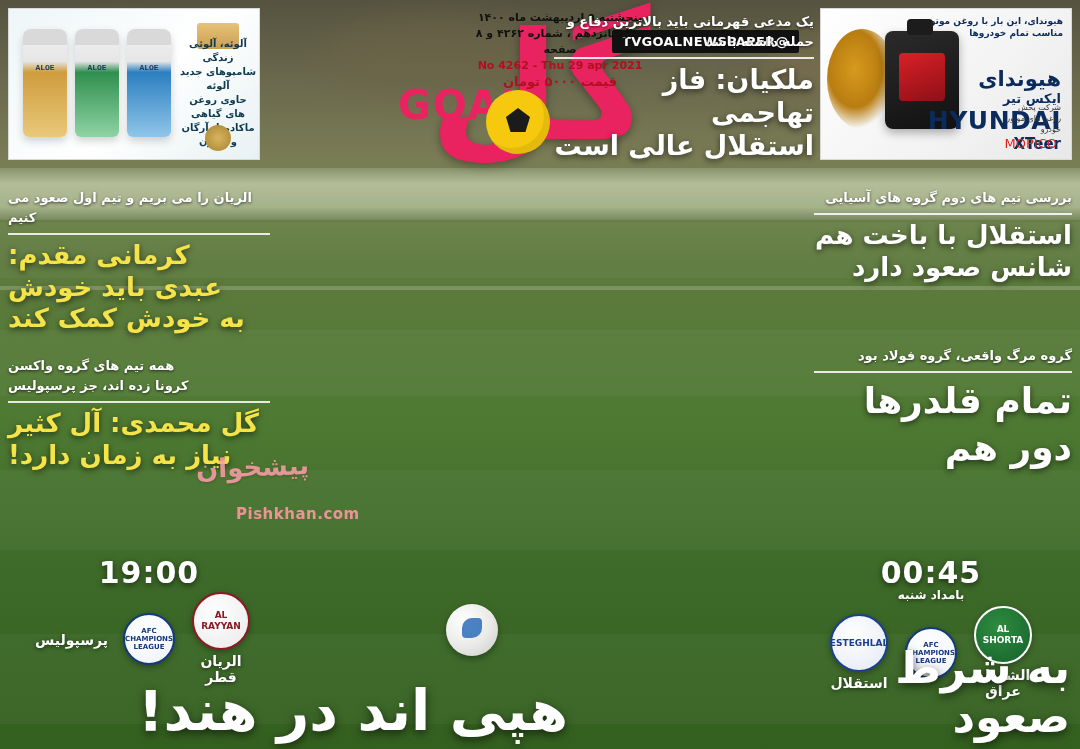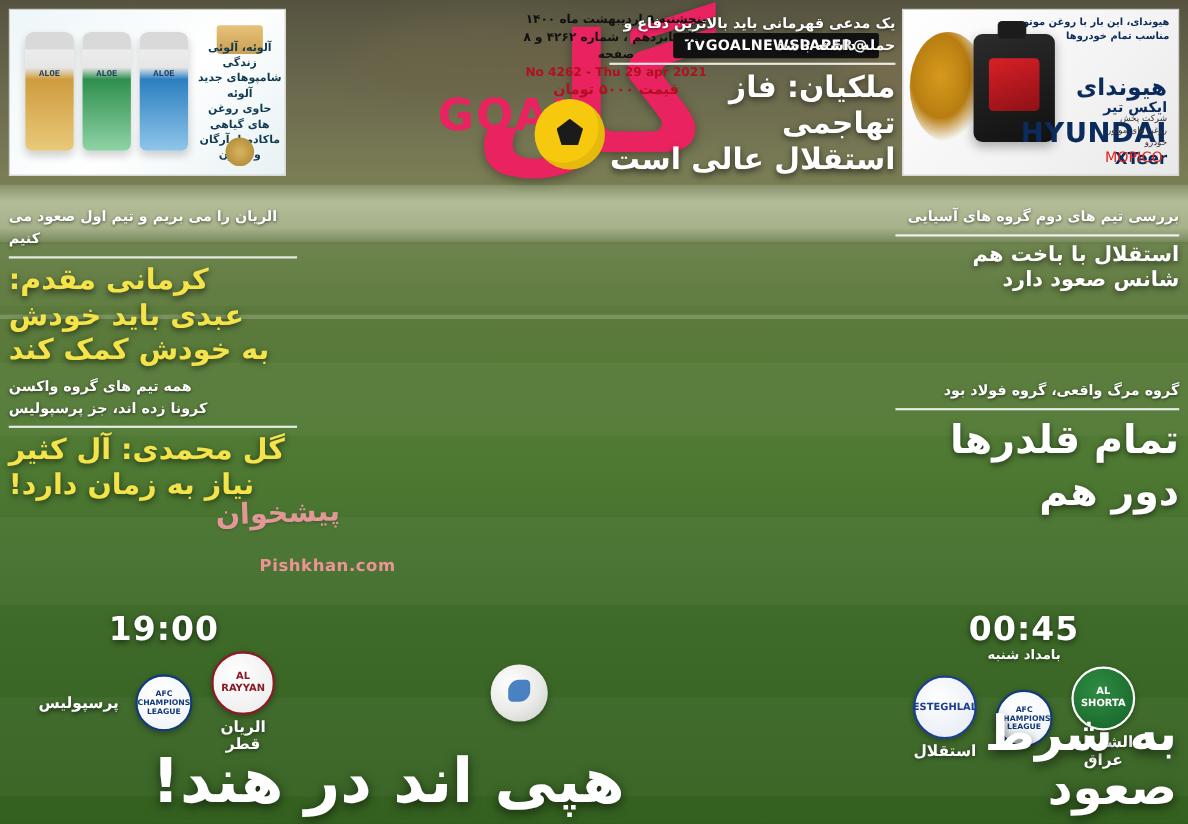--- a/index.html
+++ b/index.html
@@ -155,31 +155,31 @@
     text-shadow: 0 2px 6px rgba(0,0,0,.6);
   }
   .hl-underline {
     height: 2px; background: #fff; margin: 5px 0 5px auto; opacity:.85;
   }
 
   .hl-1 { right: 266px; top: 12px; width: 260px; }
   .hl-1 .title { font-size: 27px; color:#fff; }
 
   .hl-2 { right: 8px; top: 188px; width: 258px; }
-  .hl-2 .title { font-size: 19px; }
+  .hl-2 .title { font-size: 26px; }
 
   .hl-3 { right: 8px; top: 346px; width: 258px; }
   .hl-3 .title { font-size: 36px; line-height: 1.3; }
 
   .hl-4 { left: 8px; top: 188px; width: 262px; text-align: left; }
   .hl-4 .kicker { text-align:left; }
   .hl-4 .title { font-size: 26px; text-align: left; }
   .hl-4 .t-yellow { color: #f5e34a; }
 
-  .hl-5 { left: 8px; top: 342px; width: 262px; text-align: left; }
+  .hl-5 { left: 8px; top: 356px; width: 262px; text-align: left; }
   .hl-5 .kicker { text-align:left; }
   .hl-5 .title { font-size: 26px; text-align: left; }
   .hl-5 .t-yellow { color: #f5e34a; }
 
   .hl-main {
     position: absolute; left: 8px; bottom: 6px; width: 560px; text-align: right;
     direction: rtl; color: #fff; font-weight: 900; font-size: 56px; line-height: 1.15;
     text-shadow: 0 3px 10px rgba(0,0,0,.6);
   }
   .hl-bottom-right {

